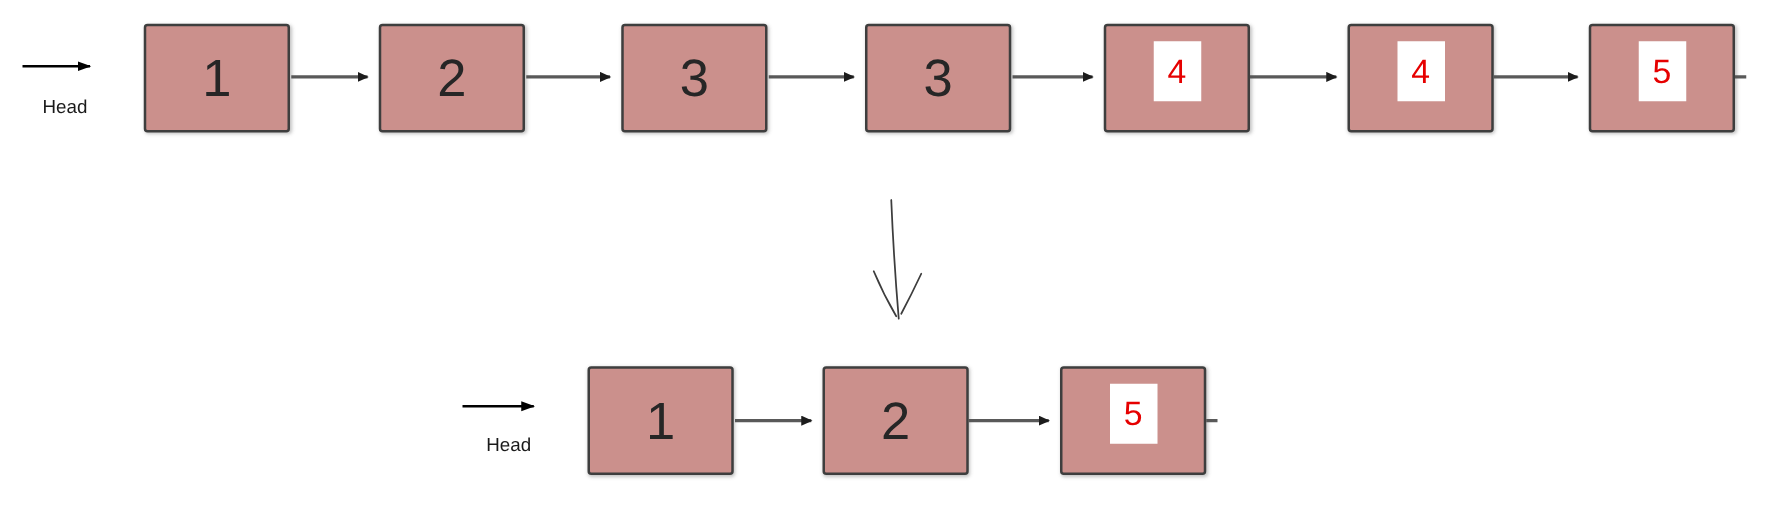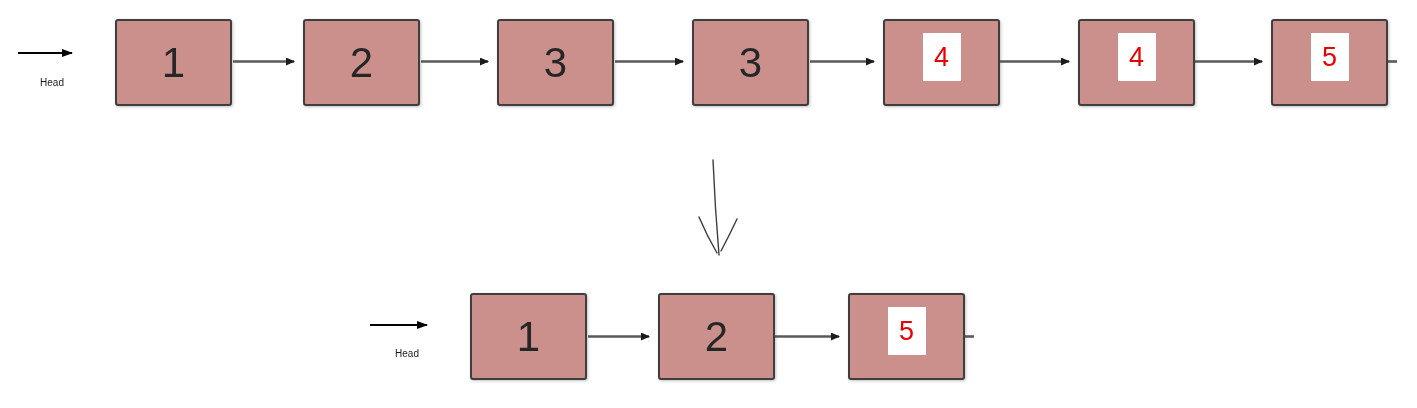--- a/index.html
+++ b/index.html
@@ -47,21 +47,21 @@
     color: var(--highlight-text, #e60000);
     width: 38px;
     height: 48px;
     font-size: 27px;
     margin-top: -11px;
   }
   .row-top .node { top: 19px; }
   .row-bottom .node { top: 293px; }
   .head-label {
     position: absolute;
-    font-size: 10px;
+    font-size: 15px;
     color: #1a1a1a;
   }
   .head-label.top { left: 28px; top: 77px; width: 48px; text-align: center; }
   .head-label.bottom { left: 382px; top: 348px; width: 50px; text-align: center; }
 </style>
 </head>
 <body>
 
 <div id="canvas">
 

